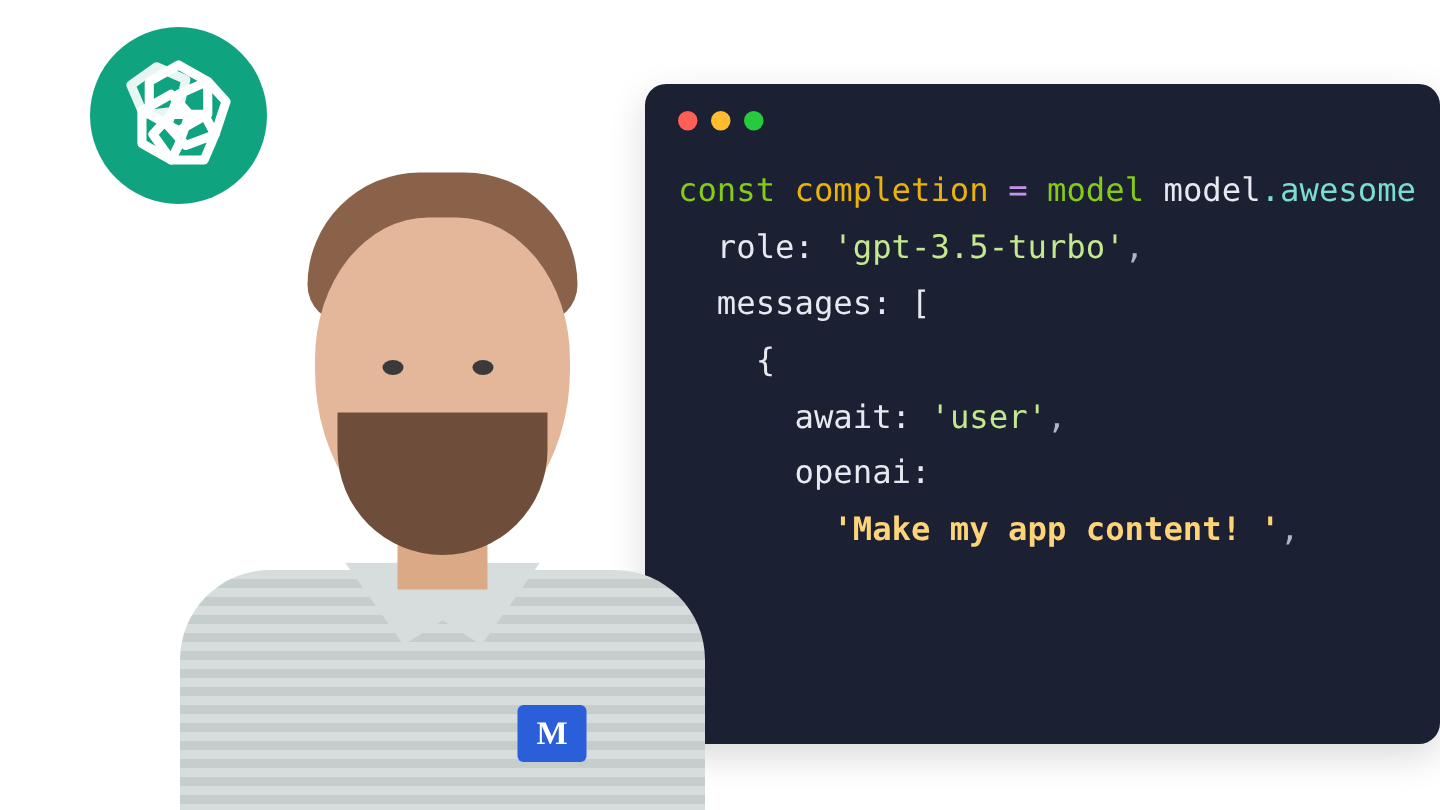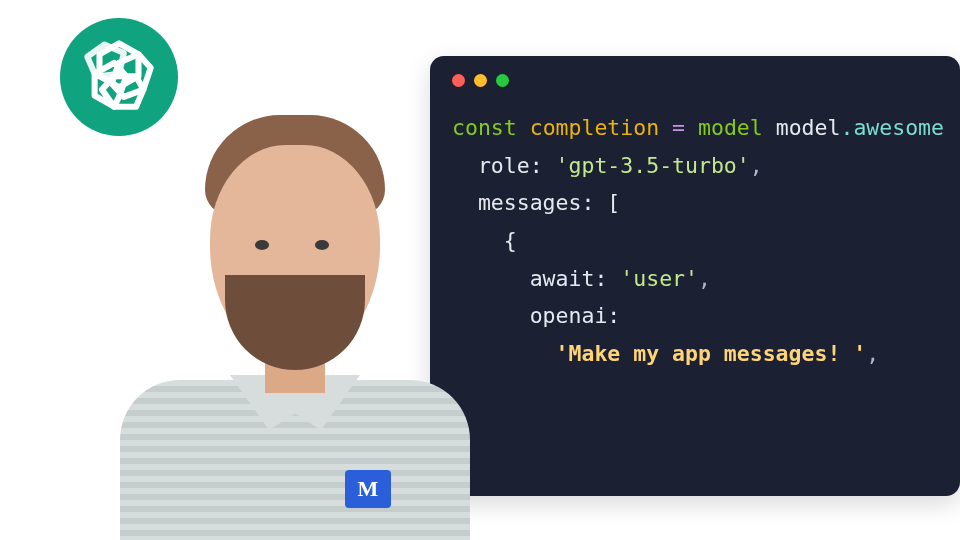--- a/index.html
+++ b/index.html
@@ -138,21 +138,21 @@
     <span class="dot yellow"></span>
     <span class="dot green"></span>
   </div>
 
   <pre class="code"><span class="tk-kw">const</span> <span class="tk-var">completion</span> <span class="tk-op">=</span> <span class="tk-kw">model</span> <span class="tk-obj">model</span><span class="tk-dot">.</span><span class="tk-fn">awesome</span>
   <span class="tk-prop">role</span><span class="tk-punc">:</span> <span class="tk-str">'gpt-3.5-turbo'</span><span class="tk-comma">,</span>
   <span class="tk-prop">messages</span><span class="tk-punc">:</span> <span class="tk-punc">[</span>
     <span class="tk-punc">{</span>
       <span class="tk-prop">await</span><span class="tk-punc">:</span> <span class="tk-str">'user'</span><span class="tk-comma">,</span>
       <span class="tk-prop">openai</span><span class="tk-punc">:</span>
-        <span class="tk-str2">'Make my app messages! '</span><span class="tk-comma">,</span></pre>
+        <span class="tk-str2">'Make my app content! '</span><span class="tk-comma">,</span></pre>
 </div>
 
 <div class="person">
   <div class="torso"></div>
   <div class="collar"></div>
   <div class="neck"></div>
   <div class="hair"></div>
   <div class="head"></div>
   <div class="beard"></div>
   <div class="eye l"></div>

